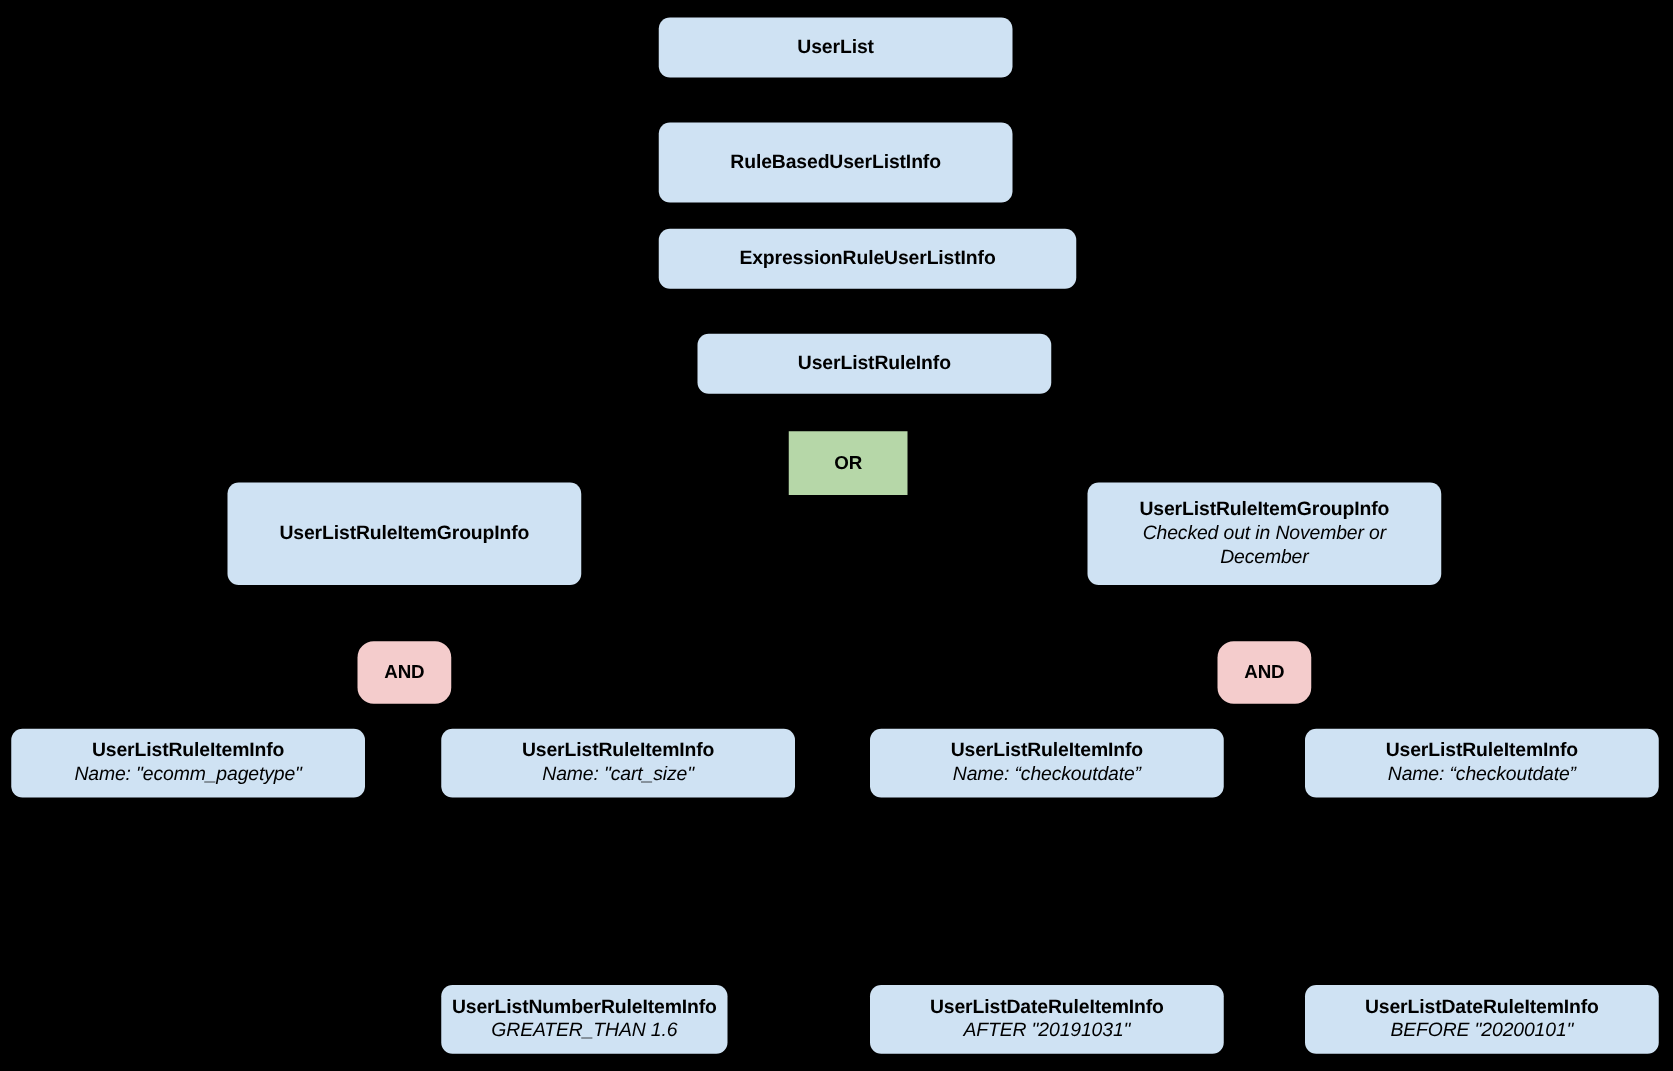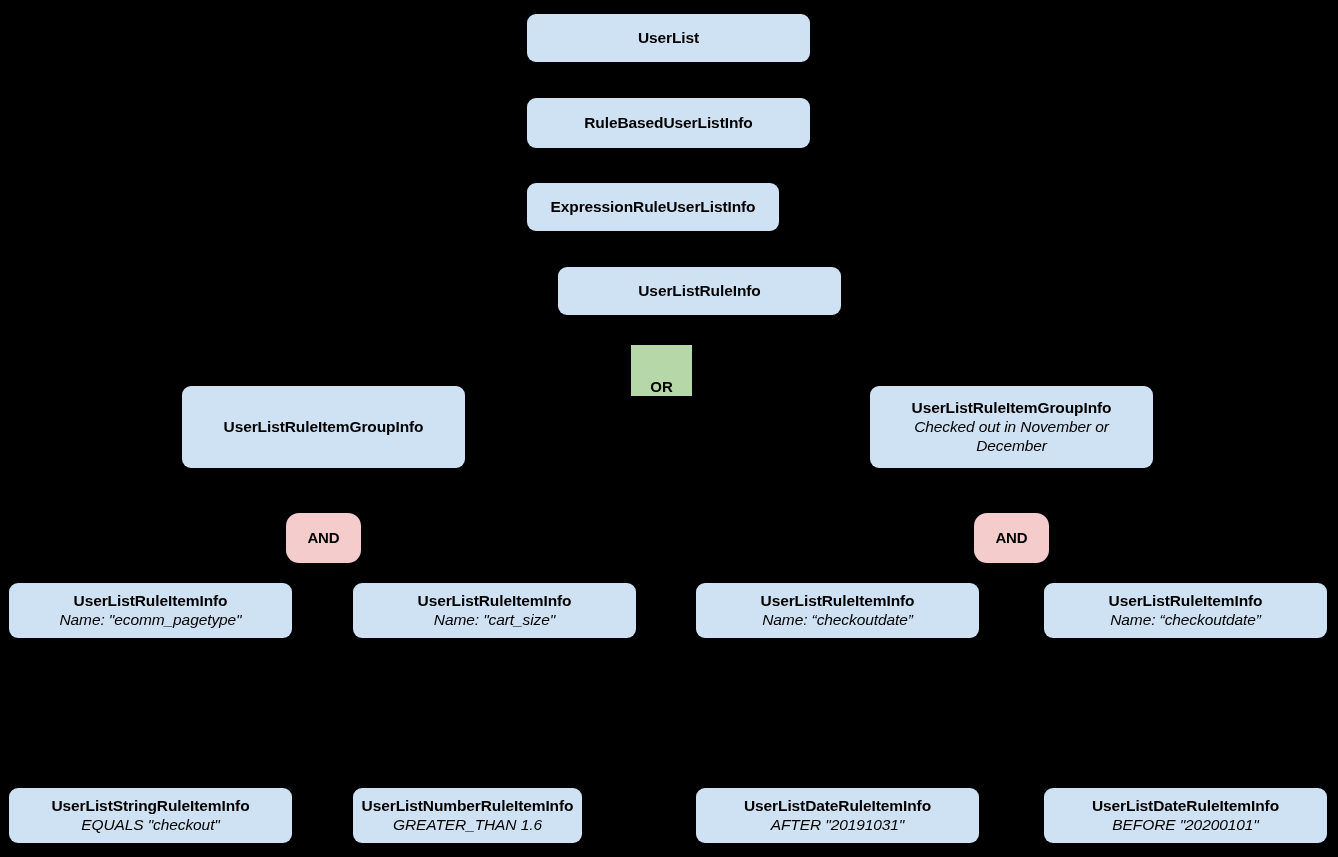--- a/index.html
+++ b/index.html
@@ -114,33 +114,33 @@
       <polygon points="668,269 662,259 674,259"></polygon>
       <polygon points="323,388 317,378 329,378"></polygon>
       <polygon points="1011,388 1005,378 1017,378"></polygon>
     </g>
   </svg>
 
   <div class="node klass" style="left:527px; top:14px; width:283px; height:48px;">
     <span class="title">UserList</span>
   </div>
 
-  <div class="node klass" style="left:527px; top:98px; width:283px; height:50px;">
+  <div class="node klass" style="left:527px; top:98px; width:283px; height:64px;">
     <span class="title">RuleBasedUserListInfo</span>
   </div>
 
-  <div class="node klass" style="left:527px; top:183px; width:252px; height:48px;">
+  <div class="node klass" style="left:527px; top:183px; width:334px; height:48px;">
     <span class="title">ExpressionRuleUserListInfo</span>
   </div>
 
   <div class="node klass" style="left:527px; top:267px; width:283px; height:48px;margin-left:31px;">
     <span class="title">UserListRuleInfo</span>
   </div>
 
-  <div class="node op op-or" style="left:631px; top:345px; width:61px; height:51px;justify-content:flex-end;">
+  <div class="node op op-or" style="left:631px; top:345px; width:95px; height:51px;">
     <span class="title">OR</span>
   </div>
 
   <div class="node klass wrap" style="left:182px; top:386px; width:283px; height:82px;">
     <span class="title">UserListRuleItemGroupInfo</span>
   </div>
 
   <div class="node klass wrap" style="left:870px; top:386px; width:283px; height:82px;">
     <span class="title">UserListRuleItemGroupInfo</span>
     <span class="detail">Checked out in November or December</span>
@@ -167,24 +167,20 @@
   <div class="node klass" style="left:696px; top:583px; width:283px; height:55px;">
     <span class="title">UserListRuleItemInfo</span>
     <span class="detail">Name: “checkoutdate”</span>
   </div>
 
   <div class="node klass" style="left:1044px; top:583px; width:283px; height:55px;">
     <span class="title">UserListRuleItemInfo</span>
     <span class="detail">Name: “checkoutdate”</span>
   </div>
 
-  <div class="node klass" style="left:9px; top:788px; width:283px; height:55px;">
-    <span class="title">UserListStringRuleItemInfo</span>
-    <span class="detail">EQUALS "checkout"</span>
-  </div>
 
   <div class="node klass" style="left:353px; top:788px; width:229px; height:55px;">
     <span class="title">UserListNumberRuleItemInfo</span>
     <span class="detail">GREATER_THAN 1.6</span>
   </div>
 
   <div class="node klass" style="left:696px; top:788px; width:283px; height:55px;">
     <span class="title">UserListDateRuleItemInfo</span>
     <span class="detail">AFTER "20191031"</span>
   </div>

